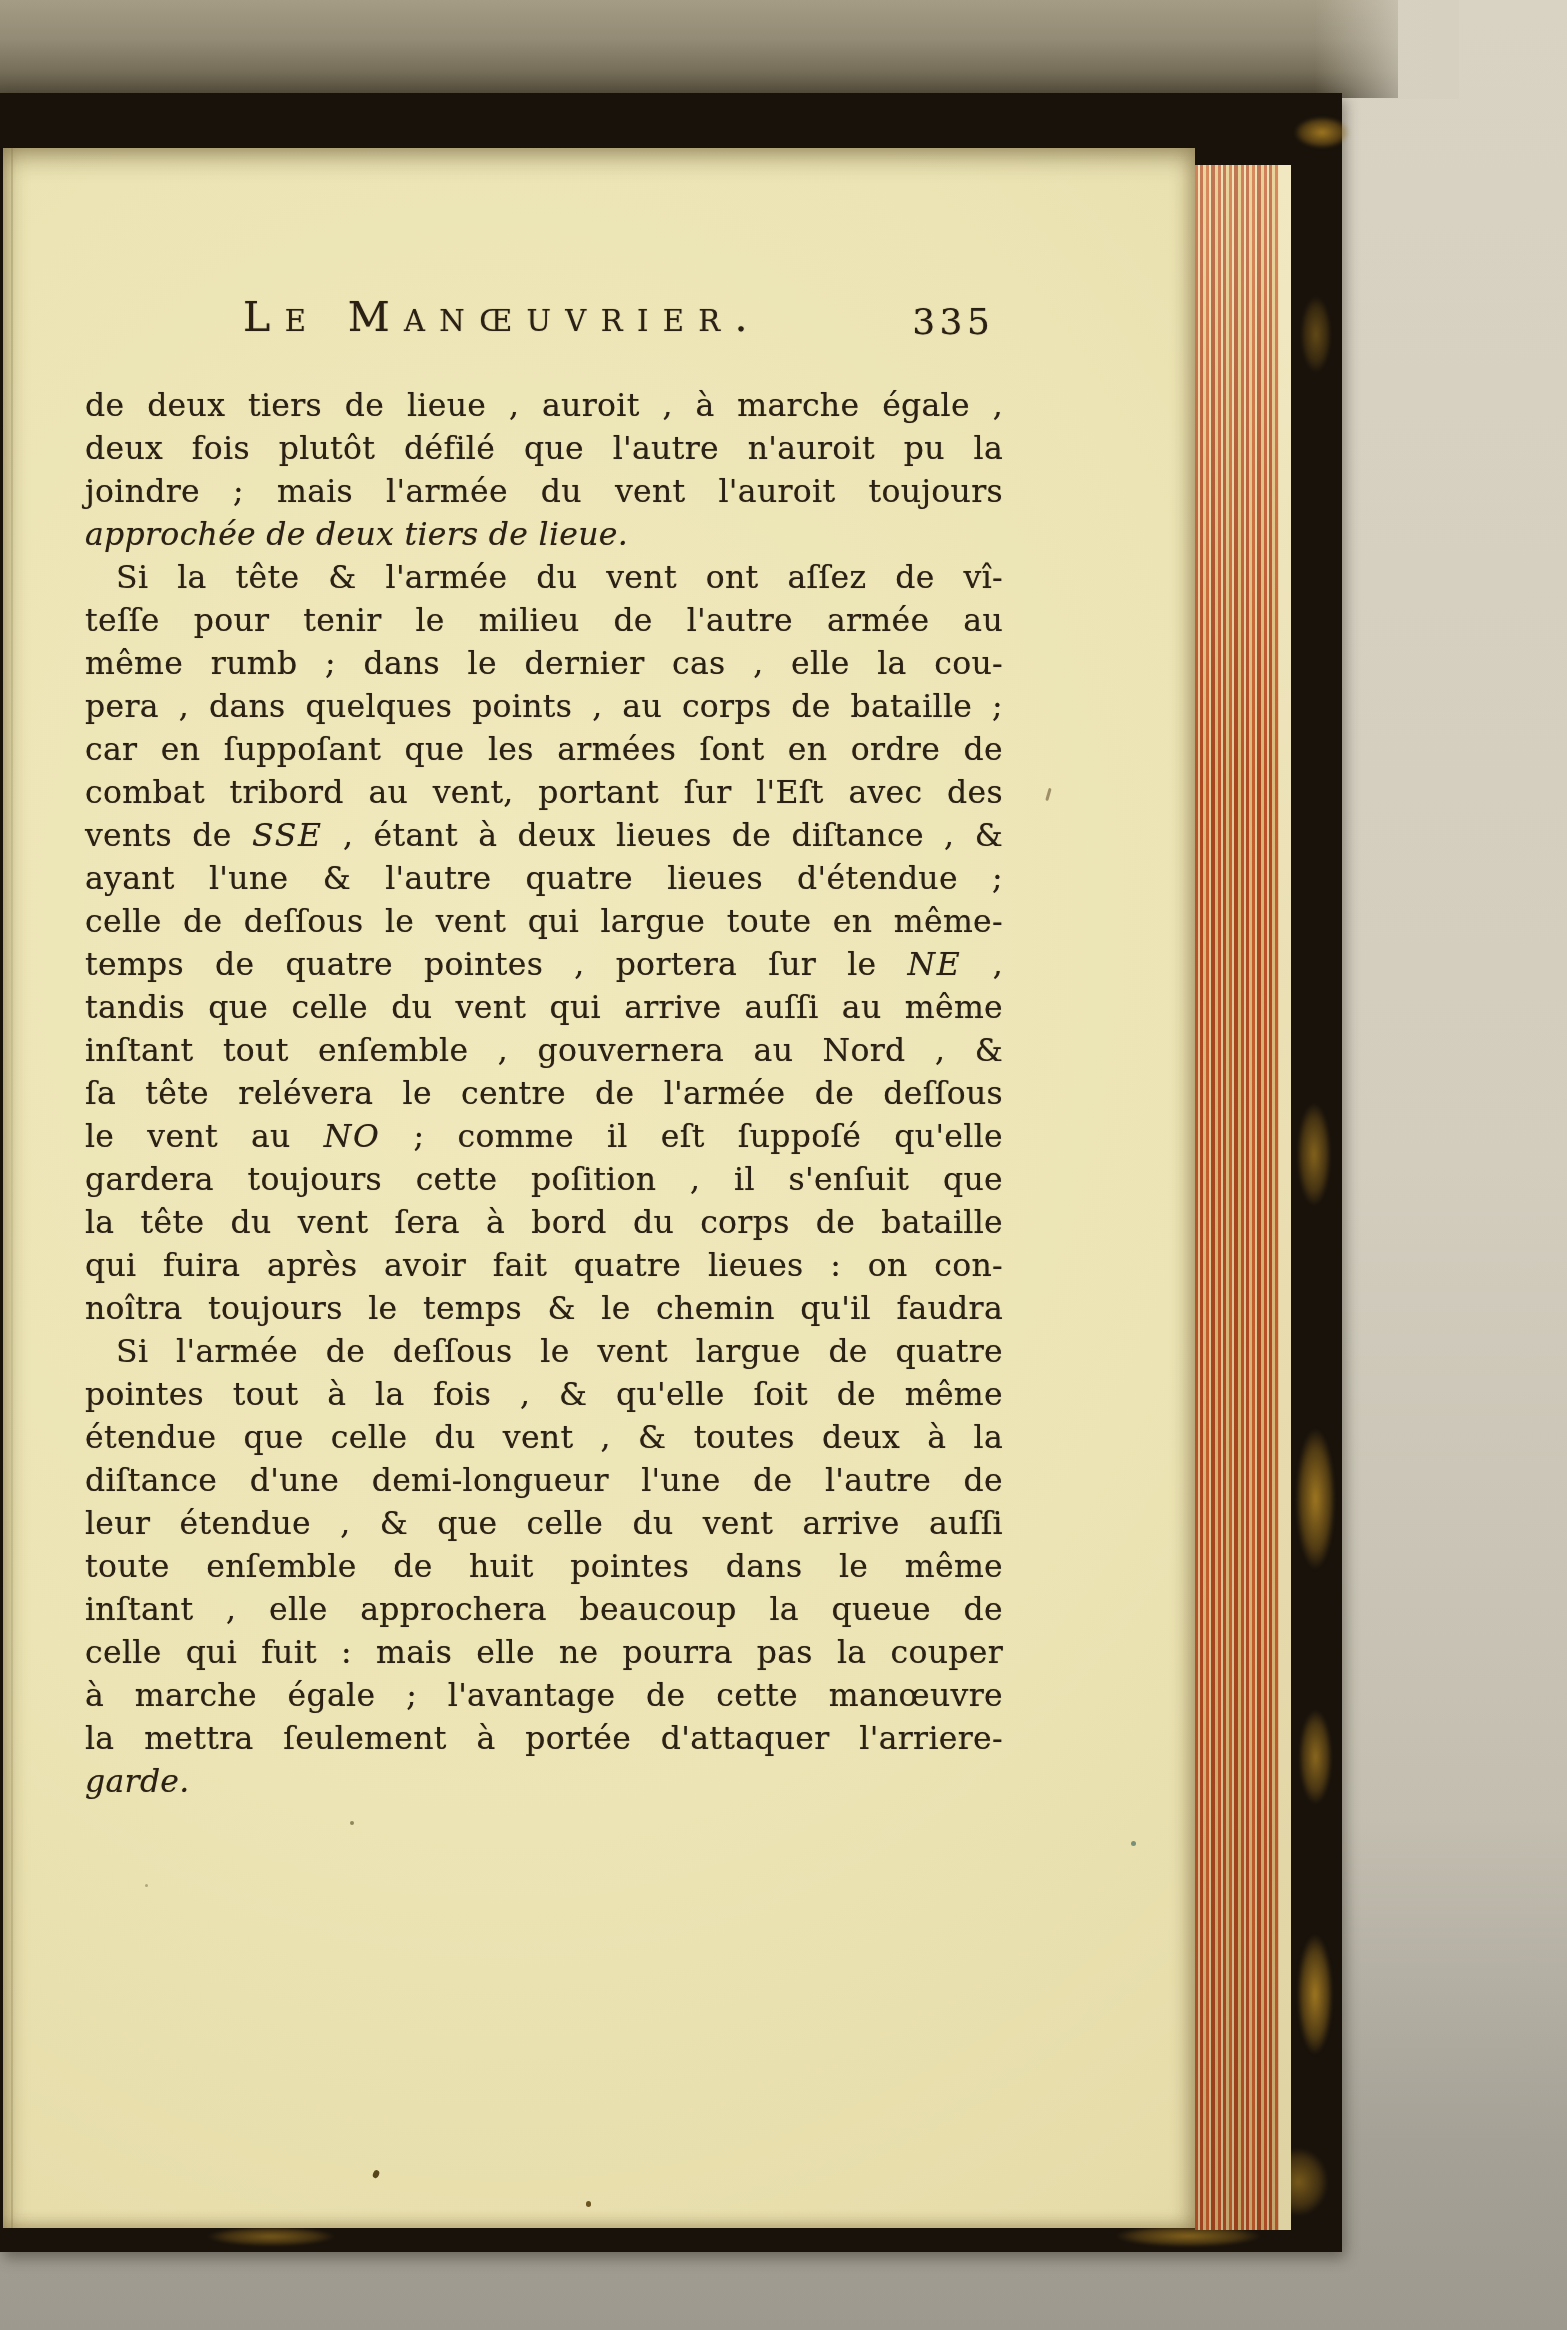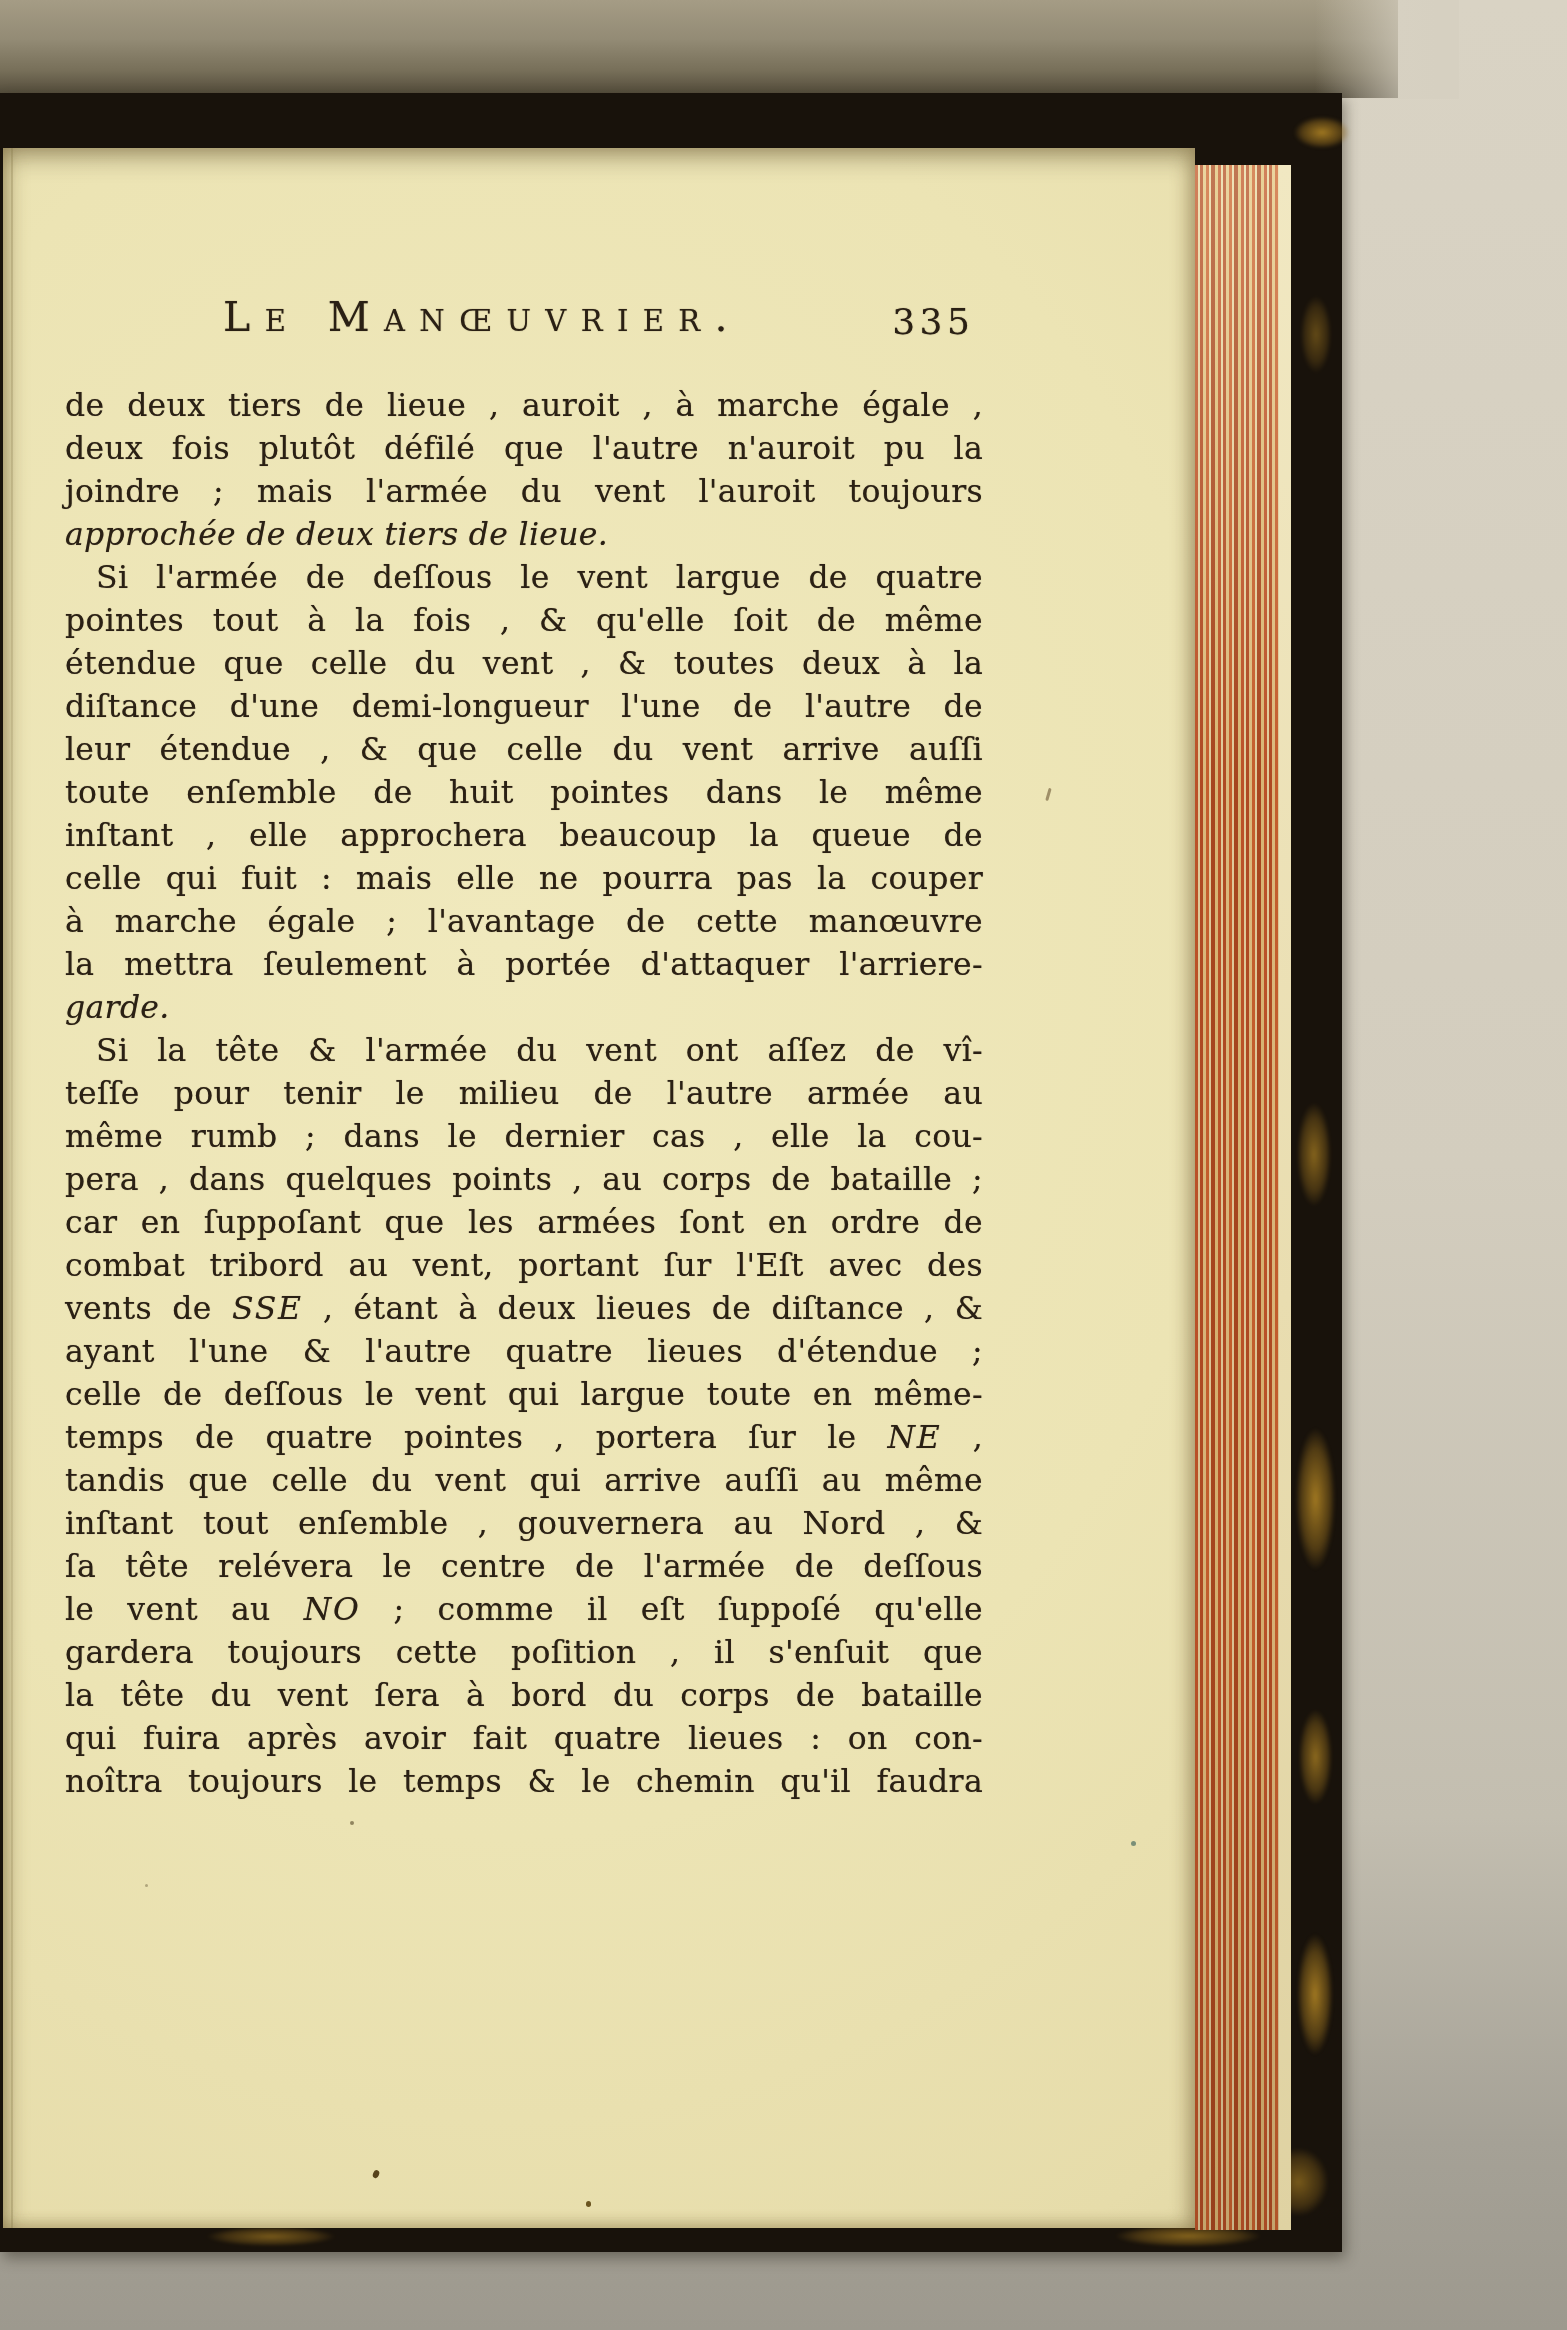--- a/index.html
+++ b/index.html
@@ -59,21 +59,21 @@
       repeating-linear-gradient(90deg,
         #bf532a 0 2.8px,#e8d9a8 2.8px 5px,#b14a24 5px 8.3px,#e2c687 8.3px 11px,
         #c9602f 11px 14.4px,#e8d9a8 14.4px 16px,#a8451f 16px 20px,#dfc27e 20px 23px),
       #e2cf9a;
   }
   .edge-sliver{
     position:absolute;left:1279px;top:72px;width:12px;height:2065px;
     background:linear-gradient(180deg,#f1e8c2 0%,#e9ddb0 55%,#dfd2a2 100%);
   }
   
-  .textblock{position:absolute;left:65px;top:287px;width:918px;color:#2a2014;}
+  .textblock{position:absolute;left:85px;top:287px;width:918px;color:#2a2014;}
   .header{position:relative;height:69px;}
   .title{
     display:inline-block;margin-left:158px;
     font-variant:small-caps;font-size:41px;line-height:61px;
     letter-spacing:14.4px;white-space:nowrap;
     text-shadow:0 0 1.1px rgba(40,25,10,.5);
   }
   .pagenum{
     position:absolute;right:8.8px;top:14.4px;
     font-size:36px;letter-spacing:4.4px;
@@ -128,52 +128,52 @@
       <span class="pagenum">335</span>
     </div>
     <div class="body">
         <div class="para">
           <div class="line">de deux tiers de lieue , auroit , à marche égale ,</div>
           <div class="line">deux fois plutôt défilé que l'autre n'auroit pu la</div>
           <div class="line">joindre ; mais l'armée du vent l'auroit toujours</div>
           <div class="line flush">approchée de deux tiers de lieue.</div>
         </div>
         <div class="para indent">
-          <div class="line">Si l'armée de deſſous le vent largue de quatre</div>
-          <div class="line">pointes tout à la fois , &amp; qu'elle ſoit de même</div>
-          <div class="line">étendue que celle du vent , &amp; toutes deux à la</div>
-          <div class="line">diſtance d'une demi-longueur l'une de l'autre de</div>
-          <div class="line">leur étendue , &amp; que celle du vent arrive auſſi</div>
-          <div class="line">toute enſemble de huit pointes dans le même</div>
-          <div class="line">inſtant , elle approchera beaucoup la queue de</div>
-          <div class="line">celle qui fuit : mais elle ne pourra pas la couper</div>
-          <div class="line">à marche égale ; l'avantage de cette manœuvre</div>
-          <div class="line">la mettra ſeulement à portée d'attaquer l'arriere-</div>
-          <div class="line flush">garde.</div>
-        </div>
-        <div class="para indent">
           <div class="line">Si la tête &amp; l'armée du vent ont aſſez de vî-</div>
           <div class="line">teſſe pour tenir le milieu de l'autre armée au</div>
           <div class="line">même rumb ; dans le dernier cas , elle la cou-</div>
           <div class="line">pera , dans quelques points , au corps de bataille ;</div>
           <div class="line">car en ſuppoſant que les armées ſont en ordre de</div>
           <div class="line">combat tribord au vent, portant ſur l'Eſt avec des</div>
           <div class="line">vents de <i>SSE</i> , étant à deux lieues de diſtance , &amp;</div>
           <div class="line">ayant l'une &amp; l'autre quatre lieues d'étendue ;</div>
           <div class="line">celle de deſſous le vent qui largue toute en même-</div>
           <div class="line">temps de quatre pointes , portera ſur le <i>NE</i> ,</div>
           <div class="line">tandis que celle du vent qui arrive auſſi au même</div>
           <div class="line">inſtant tout enſemble , gouvernera au Nord , &amp;</div>
           <div class="line">ſa tête relévera le centre de l'armée de deſſous</div>
           <div class="line">le vent au <i>NO</i> ; comme il eſt ſuppoſé qu'elle</div>
           <div class="line">gardera toujours cette poſition , il s'enſuit que</div>
           <div class="line">la tête du vent ſera à bord du corps de bataille</div>
           <div class="line">qui fuira après avoir fait quatre lieues : on con-</div>
           <div class="line">noîtra toujours le temps &amp; le chemin qu'il faudra</div>
         </div>
+        <div class="para indent">
+          <div class="line">Si l'armée de deſſous le vent largue de quatre</div>
+          <div class="line">pointes tout à la fois , &amp; qu'elle ſoit de même</div>
+          <div class="line">étendue que celle du vent , &amp; toutes deux à la</div>
+          <div class="line">diſtance d'une demi-longueur l'une de l'autre de</div>
+          <div class="line">leur étendue , &amp; que celle du vent arrive auſſi</div>
+          <div class="line">toute enſemble de huit pointes dans le même</div>
+          <div class="line">inſtant , elle approchera beaucoup la queue de</div>
+          <div class="line">celle qui fuit : mais elle ne pourra pas la couper</div>
+          <div class="line">à marche égale ; l'avantage de cette manœuvre</div>
+          <div class="line">la mettra ſeulement à portée d'attaquer l'arriere-</div>
+          <div class="line flush">garde.</div>
+        </div>
       </div>
   </div>
 
   <div class="speck s1"></div>
   <div class="speck s2"></div>
   <div class="speck s3"></div>
   <div class="speck s4"></div>
   <div class="speck s5"></div>
   <div class="speck s6"></div>
 </div>

